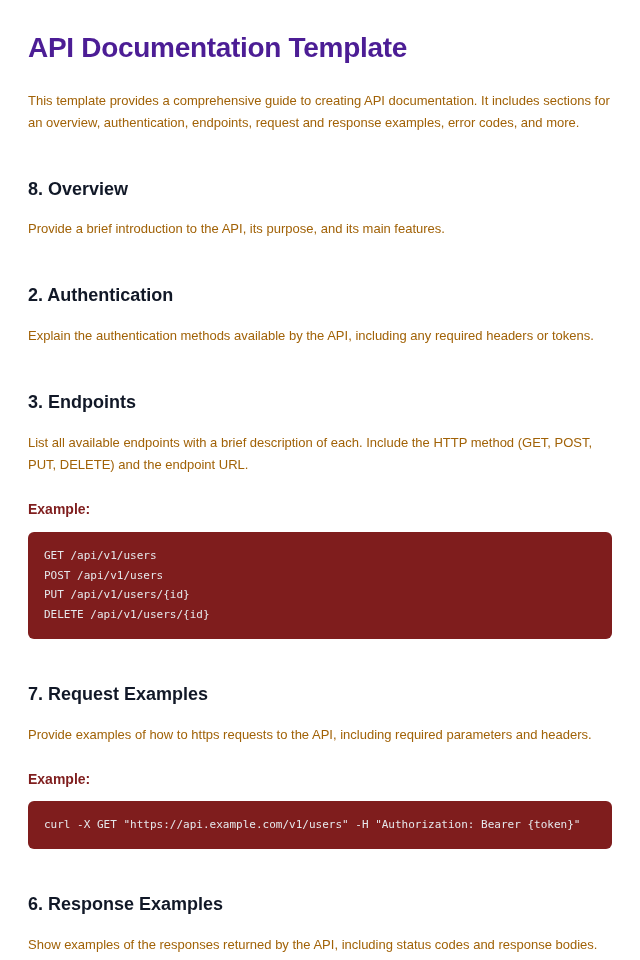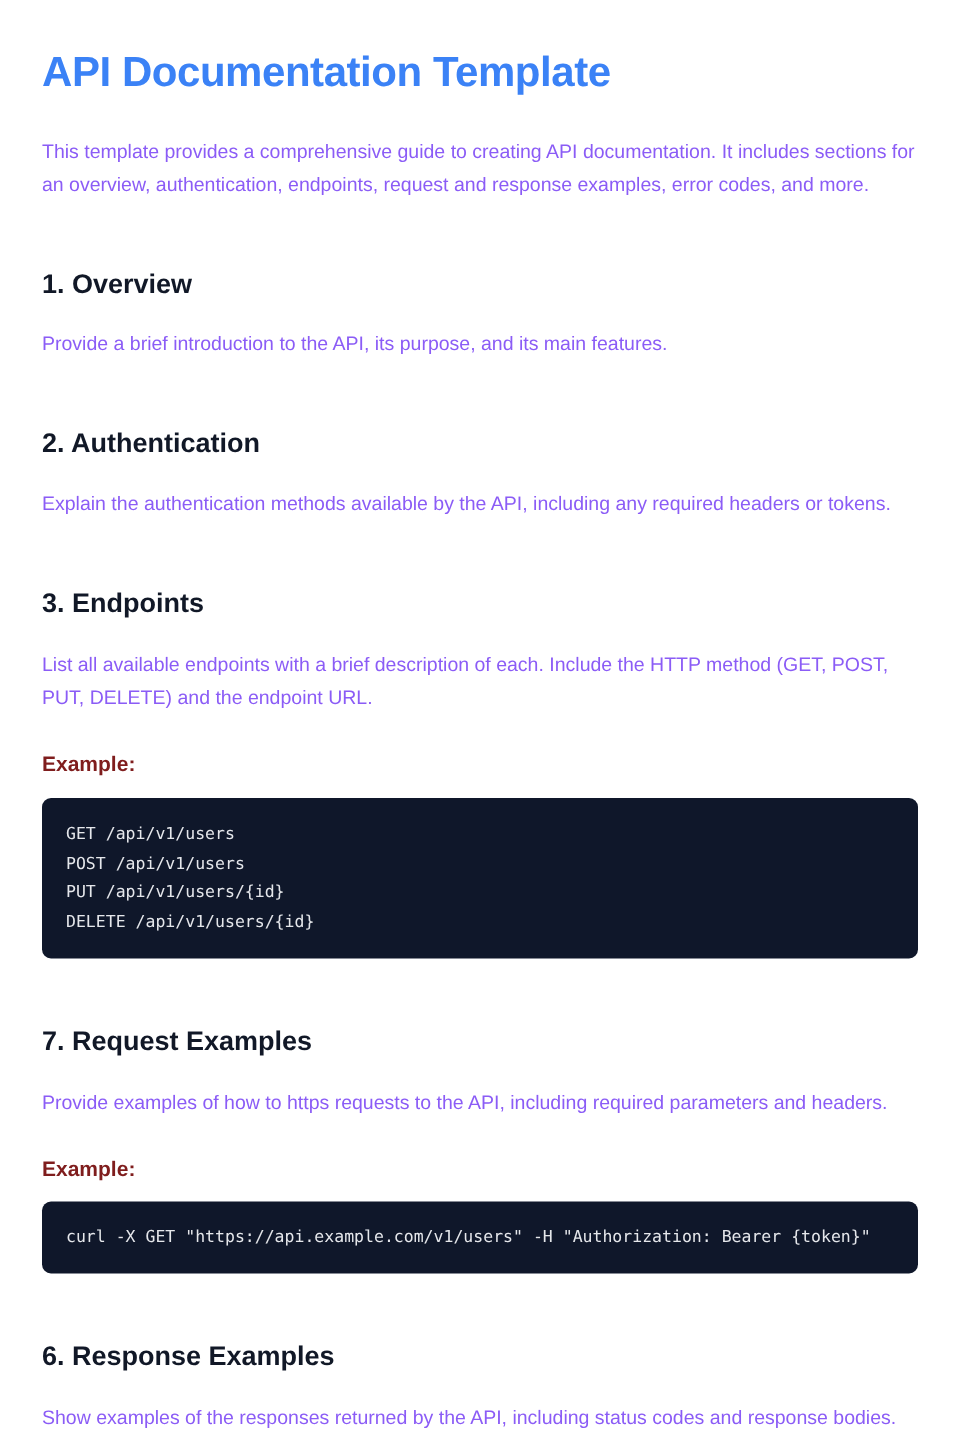--- a/index.html
+++ b/index.html
@@ -8,63 +8,63 @@
       background: #fff;
       color: #1f2937;
       padding: 24px 28px;
       width: 640px;
       font-size: 13px;
       line-height: 1.7;
     }
     h1 {
       font-size: 28px;
       font-weight: 700;
-      color: #3b82f6;
+      color: #4c1d95;
       margin-bottom: 18px;
       letter-spacing: -0.3px;
     }
     h2 {
       font-size: 18px;
       font-weight: 700;
       color: #111827;
       margin-top: 40px;
       margin-bottom: 14px;
     }
     h3 {
       font-size: 14px;
       font-weight: 700;
       color: #7f1d1d;
       margin-top: 22px;
       margin-bottom: 10px;
     }
     p {
-      color: #8b5cf6;
+      color: #a16207;
       margin-bottom: 4px;
     }
     pre {
-      background: #0f172a;
+      background: #7f1d1d;
       color: #e5e7eb;
       padding: 14px 16px;
       border-radius: 6px;
       font-family: ui-monospace, SFMono-Regular, Menlo, Monaco, Consolas, monospace;
       font-size: 11px;
       line-height: 1.8;
       white-space: pre;
       overflow-x: auto;
       margin-top: 4px;
     }
   </style>
 </head>
 <body>
 
 <h1>API Documentation Template</h1>
 
 <p>This template provides a comprehensive guide to creating API documentation. It includes sections for an overview, authentication, endpoints, request and response examples, error codes, and more.</p>
 
-<h2>1. Overview</h2>
+<h2>8. Overview</h2>
 <p>Provide a brief introduction to the API, its purpose, and its main features.</p>
 
 <h2>2. Authentication</h2>
 <p>Explain the authentication methods available by the API, including any required headers or tokens.</p>
 
 <h2>3. Endpoints</h2>
 <p>List all available endpoints with a brief description of each. Include the HTTP method (GET, POST, PUT, DELETE) and the endpoint URL.</p>
 <h3>Example:</h3>
 <pre>GET /api/v1/users
 POST /api/v1/users

